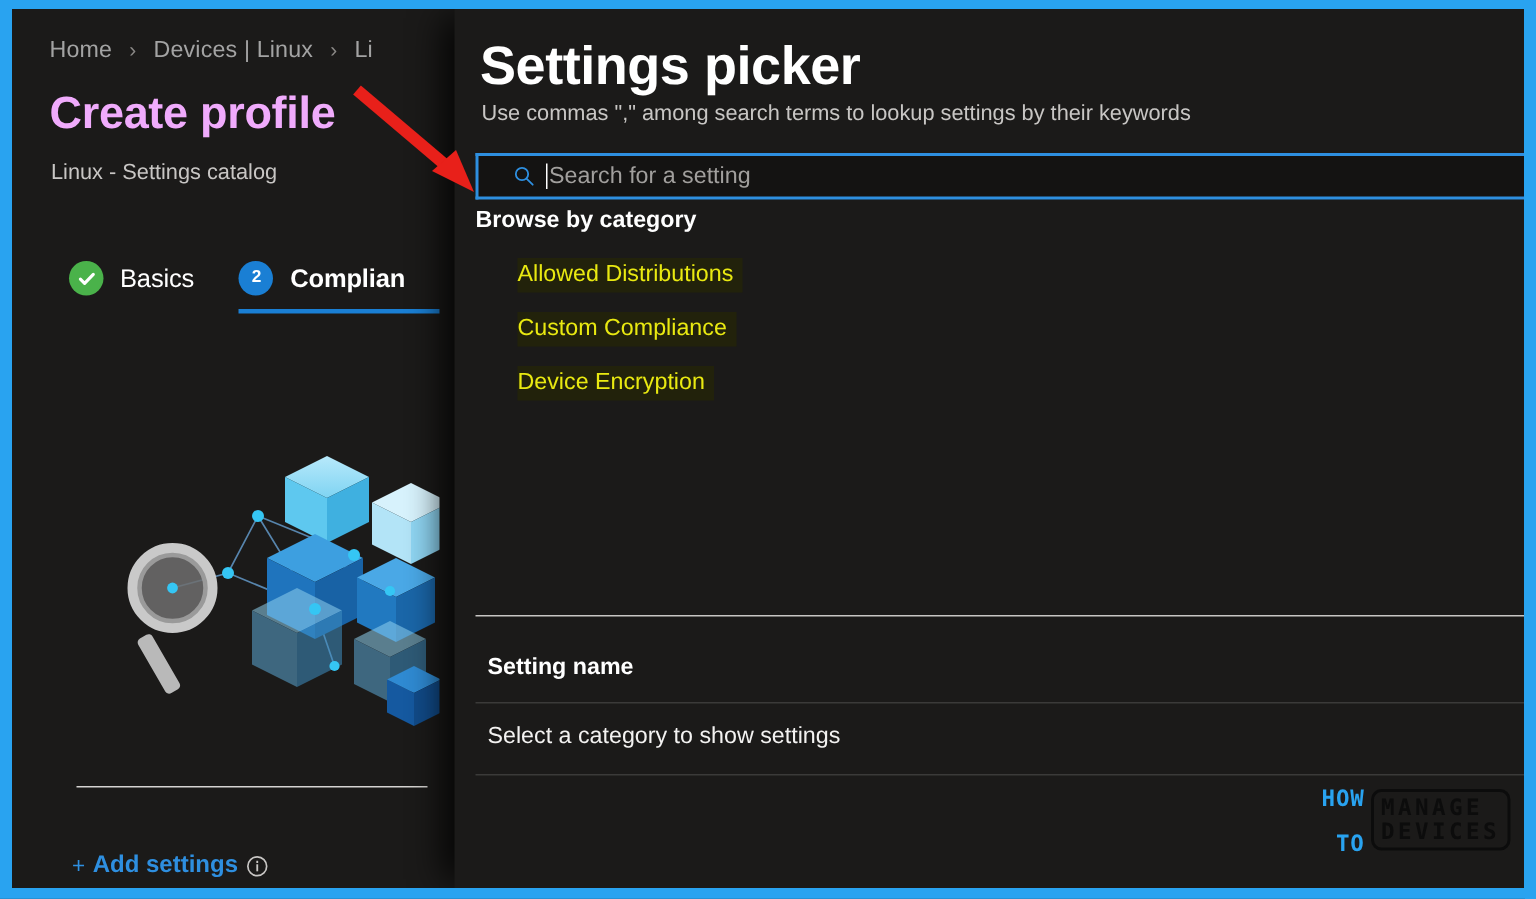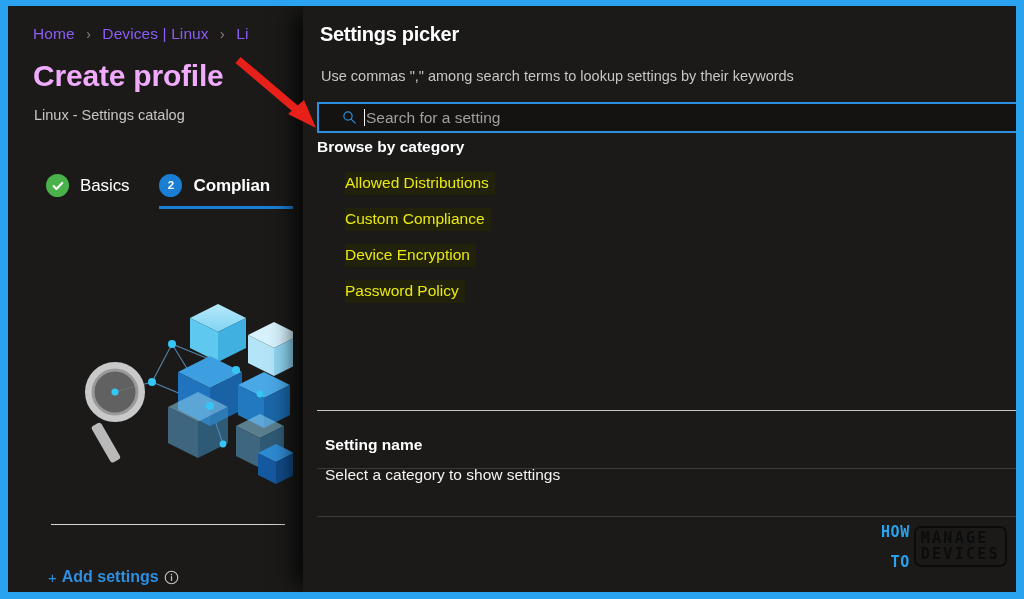--- a/index.html
+++ b/index.html
@@ -40,21 +40,21 @@
     white-space: nowrap;
     font-size: 15.5px;
     color: #2e8fe0;
     letter-spacing: .1px;
   }
   #breadcrumb .sep {
     color: #8a8886;
     margin: 0 7px;
     font-size: 14px;
   }
-  #breadcrumb .crumb { color: #8b5cf6; }
+  #breadcrumb .crumb { color: #a3a3a3; }
 
   #page-title {
     position: absolute;
     left: 25px; top: 53px;
     font-size: 30px;
     font-weight: bold;
     color: #f0abfc;
     letter-spacing: -.2px;
     white-space: nowrap;
   }
@@ -161,21 +161,21 @@
     position: absolute;
     left: 295px; top: 0;
     right: 0; bottom: 0;
     background: #1b1a19;
     box-shadow: -14px 0 22px -6px rgba(0,0,0,.85);
   }
 
   #picker-title {
     position: absolute;
     left: 17px; top: 17px;
-    font-size: 20px;
+    font-size: 36px;
     font-weight: bold;
     color: #ffffff;
     letter-spacing: -.3px;
     white-space: nowrap;
   }
   #picker-hint {
     position: absolute;
     left: 18px; top: 62px;
     font-size: 14.5px;
     color: #c8c6c4;
@@ -256,21 +256,21 @@
     color: #ffffff;
     white-space: nowrap;
   }
   #rule-mid {
     position: absolute;
     left: 14px; right: 0; top: 462px;
     height: 1px; background: #3b3a39;
   }
   #empty-row {
     position: absolute;
-    left: 22px; top: 460px;
+    left: 22px; top: 476px;
     font-size: 15.5px;
     color: #f3f2f1;
     white-space: nowrap;
   }
   #rule-bottom {
     position: absolute;
     left: 14px; right: 0; top: 510px;
     height: 1px; background: #3b3a39;
   }
 
@@ -461,21 +461,20 @@
         <span id="caret"></span>
         <input id="search-input" type="text" placeholder="Search for a setting" style="">
       </div>
 
       <div id="browse-label">Browse by category</div>
 
       <div id="category-list">
         <span class="category-item">Allowed Distributions</span>
         <span class="category-item">Custom Compliance</span>
         <span class="category-item">Device Encryption</span>
-        <span class="category-item">Password Policy</span>
       </div>
 
       <div id="rule-top"></div>
       <div id="col-header">Setting name</div>
       <div id="rule-mid"></div>
       <div id="empty-row">Select a category to show settings</div>
       <div id="rule-bottom"></div>
 
       <div id="watermark">
         <div id="wm-howto">

